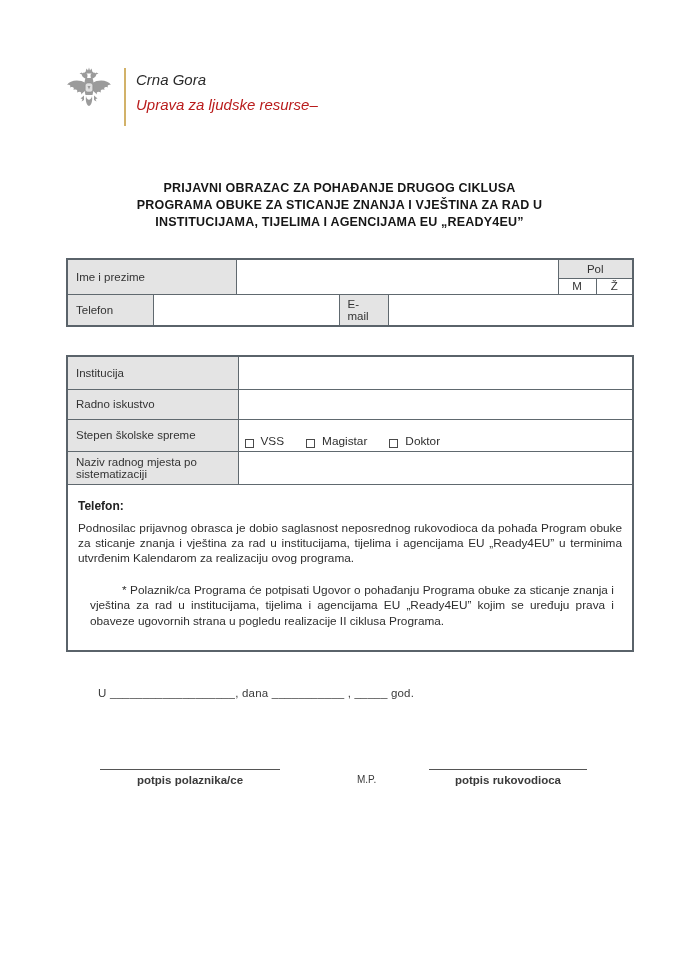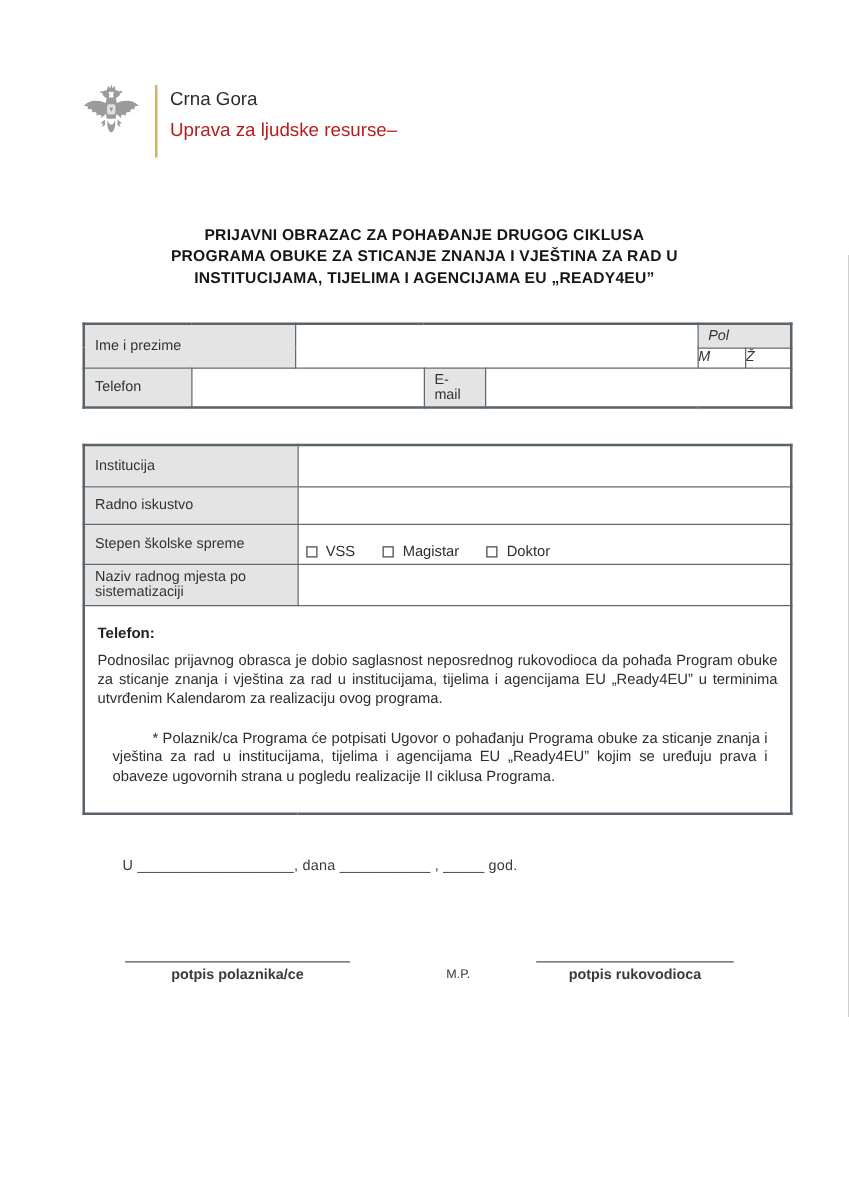--- a/index.html
+++ b/index.html
@@ -5,37 +5,37 @@
   * { margin:0; padding:0; box-sizing:border-box; }
   html,body { background:#888; }
   .page {
     position:relative; width:679px; height:960px; margin:0 auto;
     background:#ffffff; overflow:hidden;
     font-family:"Liberation Sans", sans-serif; color:#2e2e2e;
   }
   
   .logo { position:absolute; left:64px; top:66px; width:50px; height:58px; }
   .gold-rule { position:absolute; left:124px; top:68px; width:2px; height:58px; background:#d2b269; }
-  .org { position:absolute; left:136px; top:71px; }
+  .org { position:absolute; left:136px; top:71px;font-style:italic; }
   .org-line1 { font-size:15px; color:#2b2b2b; }
   .org-line2 { font-size:15px; color:#b91c1c; margin-top:8px; }
   
   .title { position:absolute; left:0; top:180px; width:679px; text-align:center;
            font-weight:bold; font-size:12.5px; line-height:17px; color:#161616; letter-spacing:.2px; }
   
   table { border-collapse:collapse; table-layout:fixed; position:absolute; left:66px; }
   .t1 { top:258px; width:566px; }
   .t2 { top:355px; width:566px; }
   td { border:1px solid #60696f; font-size:11.5px; color:#333; overflow:hidden; }
   table { border:2px solid #5a636a; }
   td.lab { background:#e4e4e4; padding:2px 8px; }
   td.inp { background:#fff; }
-  td.center { text-align:left;font-style:italic; }
+  td.center { text-align:center; }
   .opts { display:flex; align-items:center; gap:22px; padding-left:6px; font-size:11.8px; color:#2e2e2e; }
-  .opt { display:flex; align-items:center;margin-top:12px; }
+  .opt { display:flex; align-items:flex-end;margin-top:12px; }
   .cbox { display:inline-block; width:9px; height:9px; border:1px solid #4a4a4a; background:#fff; margin-right:7px; }
   
   td.note { vertical-align:top; padding:12px 10px 0 10px; }
   .note-head { font-weight:bold; font-size:12px; color:#222; margin-top:2px; }
   .note p { font-size:11.8px; line-height:15.2px; text-align:justify; color:#2e2e2e; }
   .note .p1 { margin-top:8px; }
   .note .p2 { margin-top:17px; margin-left:12px; margin-right:8px; text-indent:32px; }
   
   .place-date { position:absolute; left:98px; top:687px; font-size:11.5px; color:#3a3a3a; letter-spacing:.2px; }
   .sig { position:absolute; top:769px; text-align:center;font-weight:bold; }

